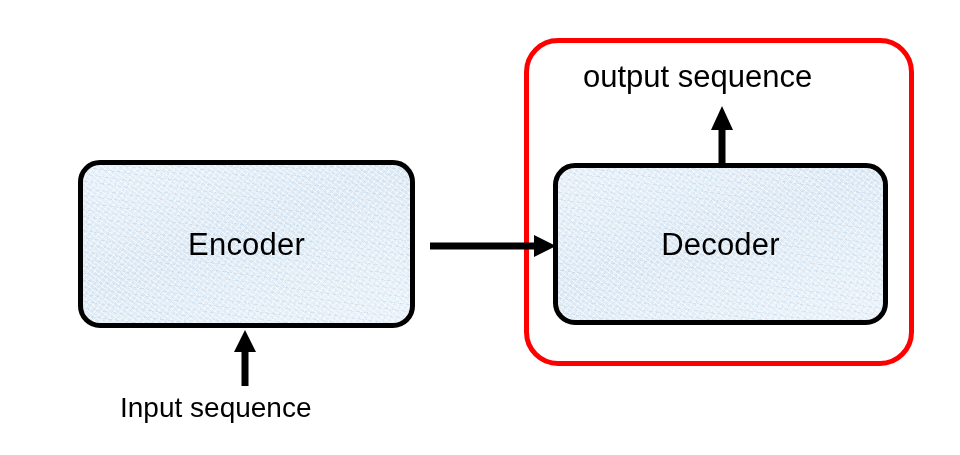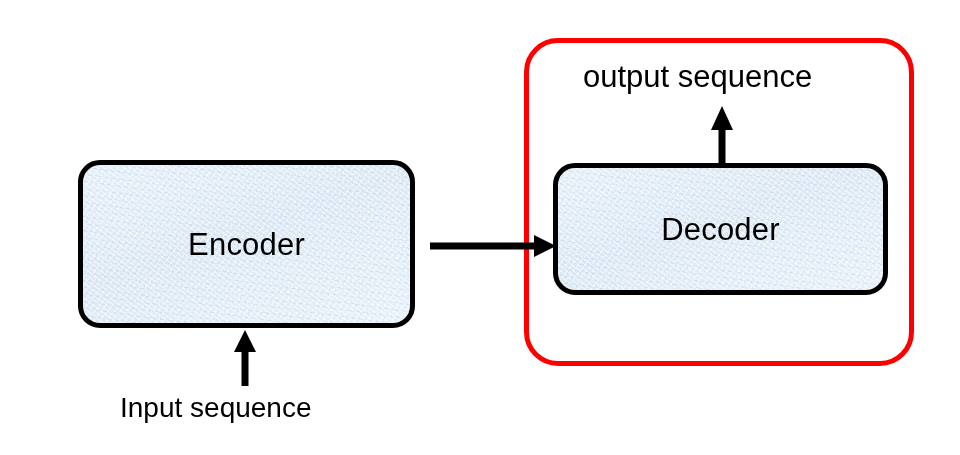--- a/index.html
+++ b/index.html
@@ -47,21 +47,21 @@
     top: 160px;
     width: 337px;
     height: 168px;
   }
 
   
   #decoder-box {
     left: 553px;
     top: 163px;
     width: 335px;
-    height: 132px;
+    height: 162px;
   }
 
   
   #highlight-box {
     position: absolute;
     box-sizing: border-box;
     left: 524px;
     top: 38px;
     width: 390px;
     height: 328px;

